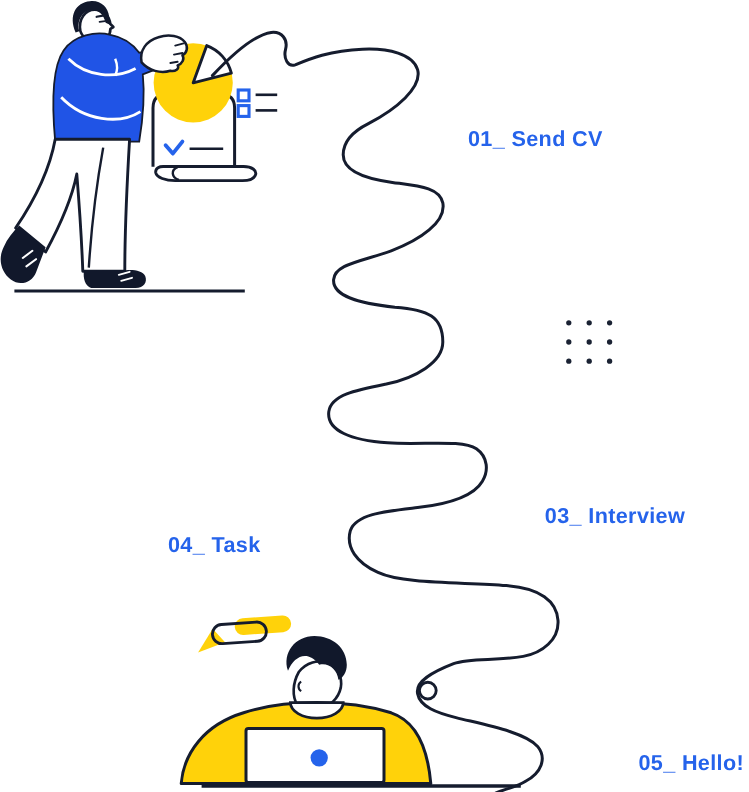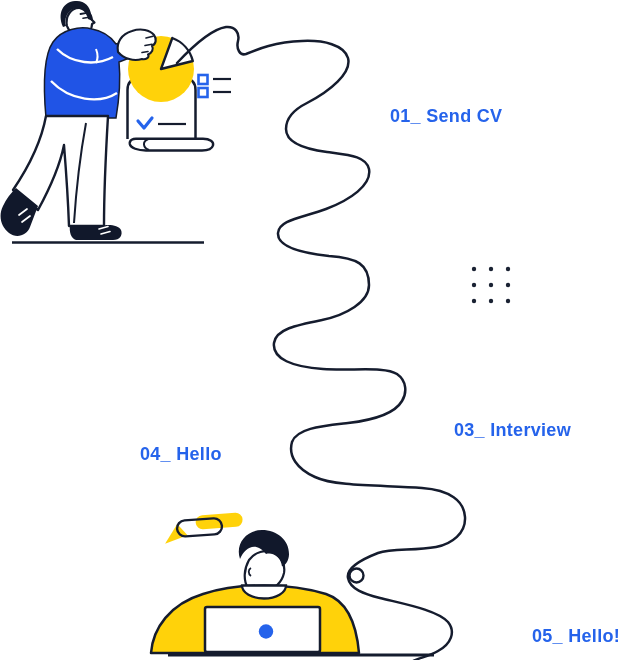--- a/index.html
+++ b/index.html
@@ -162,16 +162,16 @@
         <rect x="205" y="607" width="115" height="45" rx="2" fill="#ffffff" stroke="#151c2e" stroke-width="2.5"></rect>
         <circle cx="266" cy="631.5" r="7.2" fill="#2563eb"></circle>
       </g>
 
       <line x1="168" y1="655" x2="434" y2="655" stroke="#151c2e" stroke-width="3"></line>
     </g>
   </svg>
 
   <div class="step-label lbl-01">01_ Send CV</div>
   <div class="step-label lbl-03">03_ Interview</div>
-  <div class="step-label lbl-04">04_ Hello</div>
+  <div class="step-label lbl-04">04_ Task</div>
   <div class="step-label lbl-05">05_ Hello!</div>
 
 </div>
 
 </body></html>

